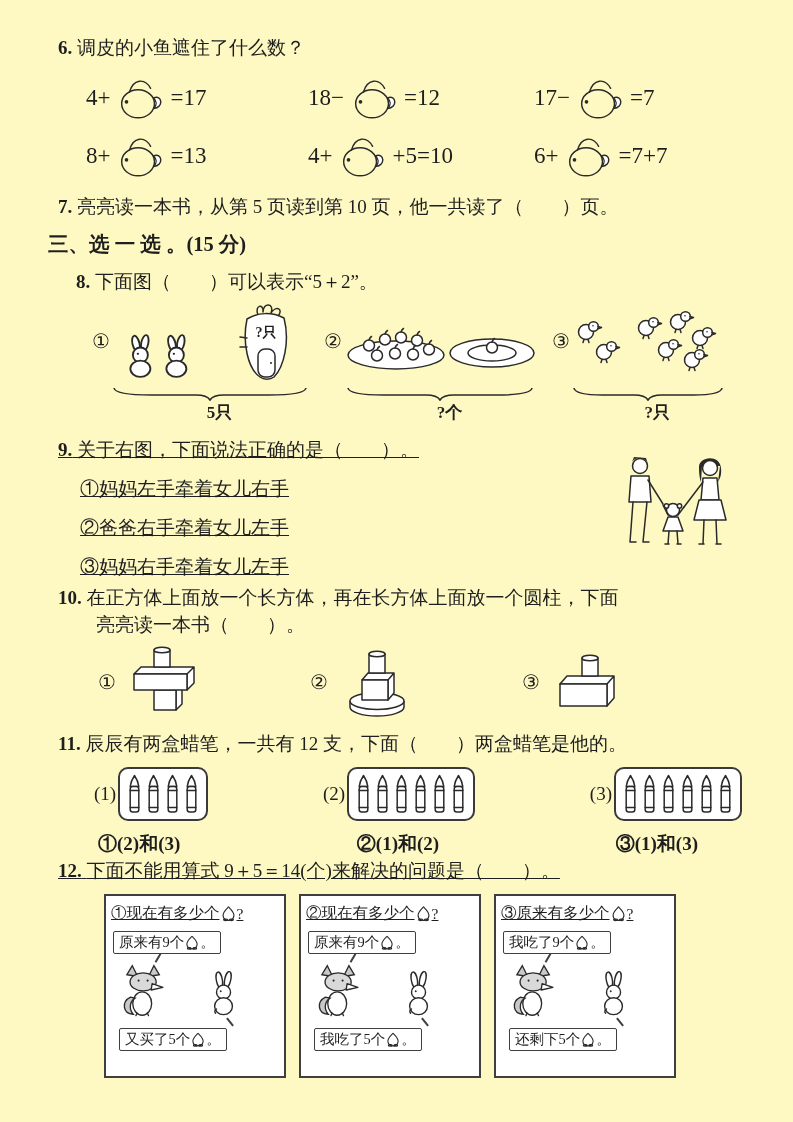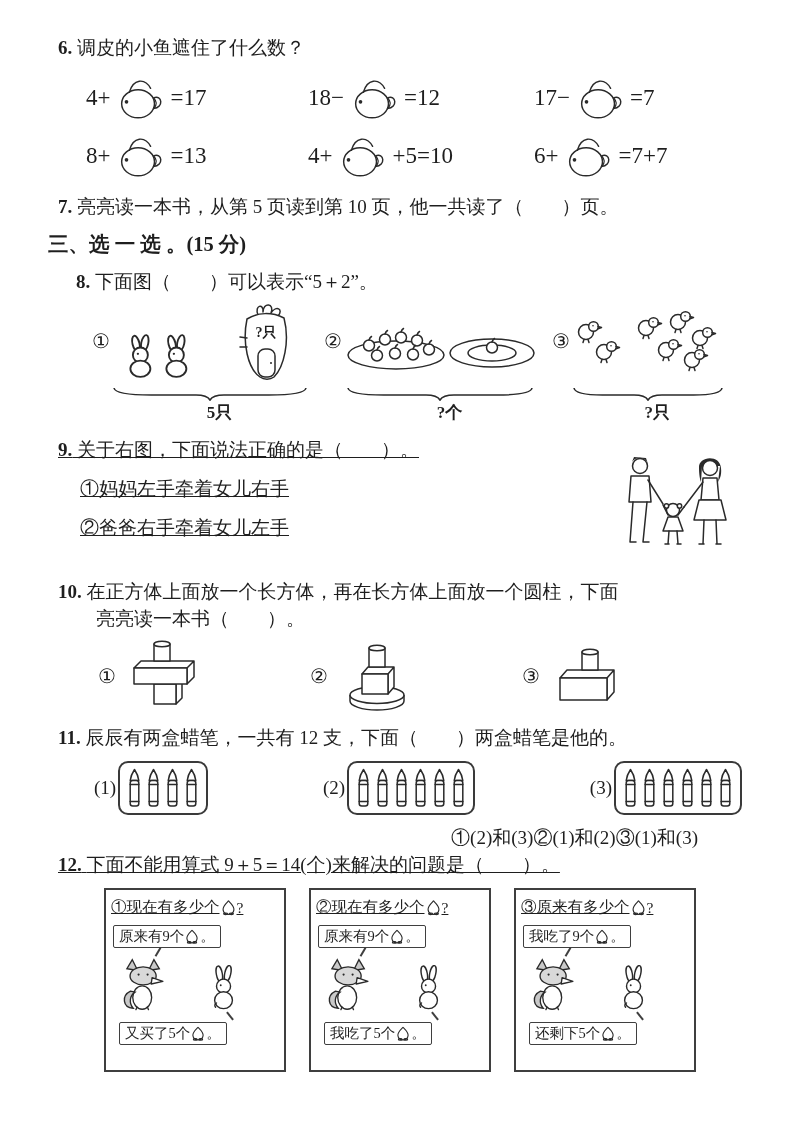--- a/index.html
+++ b/index.html
@@ -1,20 +1,20 @@
 <!DOCTYPE html>
 <html><head>
 <meta charset="utf-8">
 <style>
   html,body{margin:0;padding:0;background:#e8e8e8;}
   .page{
     position:relative;
     width:793px;height:1122px;
     margin:0 auto;
-    background:#ffffff;
+    background:#fef9c3;
     box-sizing:border-box;
     padding:34px 48px 20px 58px;
     font-family:"Liberation Serif","DejaVu Serif",serif;
     color:#1e1e1e;
     overflow:hidden;
   }
   .q-title{font-size:19px;line-height:27px;}
   .q-num{font-weight:bold;font-family:"Liberation Serif",serif;}
   svg{display:block;}
   .stroke{fill:none;stroke:#2a2a2a;stroke-width:1.5;stroke-linecap:round;stroke-linejoin:round;}
@@ -59,21 +59,21 @@
   .q11{margin-top:10px;}
   .q11-row{display:flex;margin:10px 0 0 36px;align-items:flex-start;}
   .q11-group{display:flex;align-items:center;}
   .q11-group .paren{font-size:19px;margin-right:2px;}
   .crayon-box{border:2px solid #3a3a3a;border-radius:10px;padding:5px 7px;display:flex;gap:4px;background:#fff;}
   .q11-opts{display:flex;margin:10px 0 0 40px;}
   .q11-opt{font-size:19px;}
 
   
   .q12{margin-top:0;text-decoration:underline;}
-  .panel-row{display:flex;gap:23px;margin:10px 0 0 46px;}
+  .panel-row{display:flex;gap:13px;margin:10px 0 0 46px;}
   .panel{width:182px;height:184px;border:2px solid #3f3f3f;box-sizing:border-box;padding:7px 5px 4px 5px;background:#fff;}
   .panel-heading{font-size:15.5px;display:flex;align-items:center;white-space:nowrap;}
   .bubble{border:1.5px solid #3f3f3f;border-radius:2px;padding:1px 5px;font-size:14.5px;display:inline-flex;align-items:center;white-space:nowrap;background:#fff;}
   .bubble-top{margin:7px 0 0 2px;}
   .bubble-bottom{margin:2px 0 0 8px;}
   .tail-down{width:2px;height:10px;background:#3f3f3f;transform:rotate(30deg);margin:-1px 0 0 46px;}
   .tail-up{width:2px;height:10px;background:#3f3f3f;transform:rotate(-38deg);margin:0 0 -1px 118px;}
   .animals{display:flex;align-items:flex-end;margin:0 0 0 8px;gap:40px;}
 </style>
 </head>
@@ -268,20 +268,21 @@
       </div>
 
     </div>
   </section>
 
   <section class="q9">
     <div class="q9-left">
       <div class="q-title"><span class="q-num">9.</span> <span>关于右图，下面说法正确的是（　　）。</span></div>
       <div class="q9-opt">①妈妈左手牵着女儿右手</div>
       <div class="q9-opt">②爸爸右手牵着女儿左手</div>
+      <div class="q9-opt">③妈妈右手牵着女儿左手</div>
     </div>
     <svg class="q9-img" width="118" height="122" viewBox="0 0 118 122">
       <g>
         <path d="M17,10 A9,9 0 0 1 33,12 L31,6 L19,5 Z" fill="#2a2a2a"></path>
         <circle class="fillw" cx="25" cy="14" r="7.5"></circle>
         <path class="fillw" d="M16,24 L34,24 L36,50 L14,50 Z"></path>
         <path class="stroke" d="M33,28 L48,52"></path>
         <path class="stroke" d="M18,50 L15,90 M32,50 L28,90 M15,90 L21,90 M28,90 L34,90"></path>
       </g>
       <g>
@@ -413,21 +414,21 @@
                 <use href="#sym-crayon"></use>
               </svg>
               <svg width="15" height="40" viewBox="0 0 14 40">
                 <use href="#sym-crayon"></use>
               </svg>
             </div>
         </div>
       </div>
     </div>
 
-    <div class="q11-opts" style="justify-content:flex-end;width:600px;">
+    <div class="q11-opts" style="justify-content:space-between;width:600px;font-weight:bold;">
       <span class="q11-opt">①(2)和(3)</span>
       <span class="q11-opt">②(1)和(2)</span>
       <span class="q11-opt">③(1)和(3)</span>
     </div>
   </section>
 
   <section class="q12">
     <div class="q-title"><span class="q-num">12.</span> <span>下面不能用算式 9＋5＝14(个)来解决的问题是（　　）。</span></div>
 
     <div class="panel-row">

